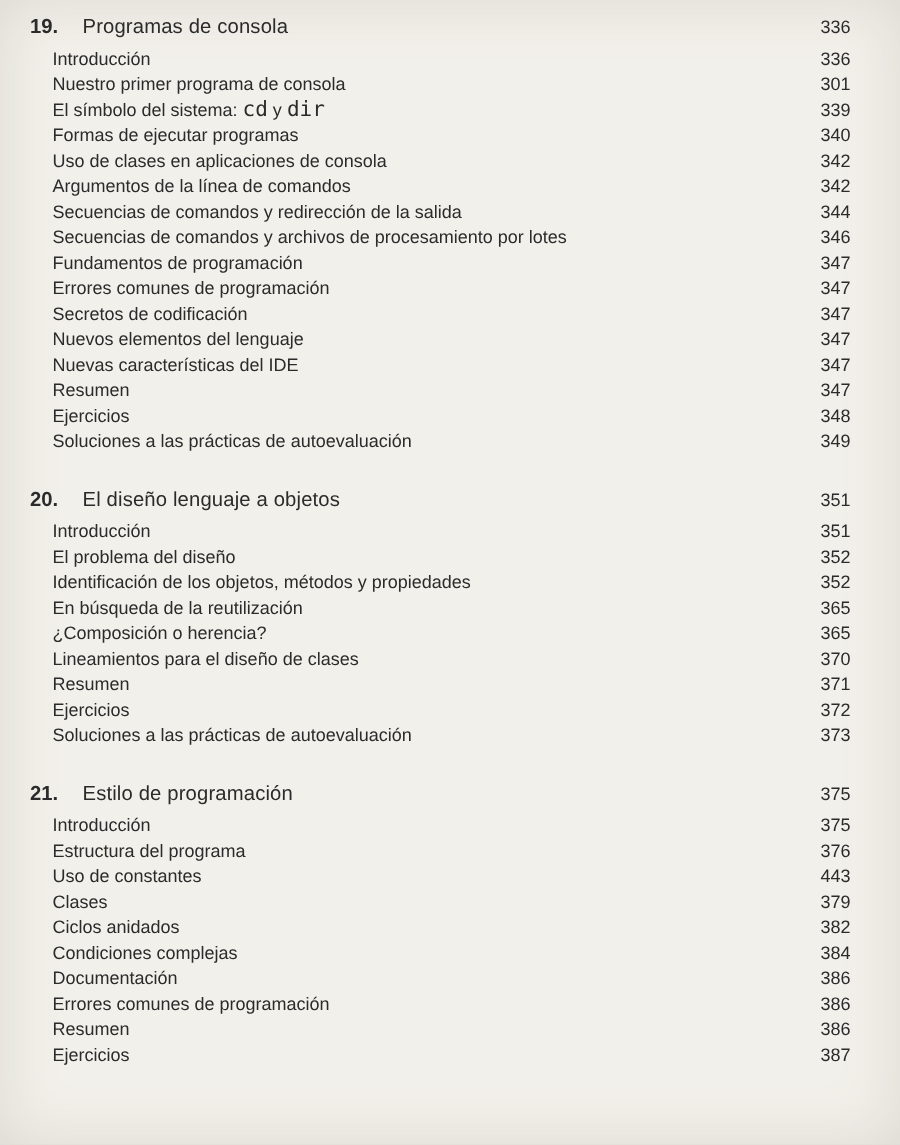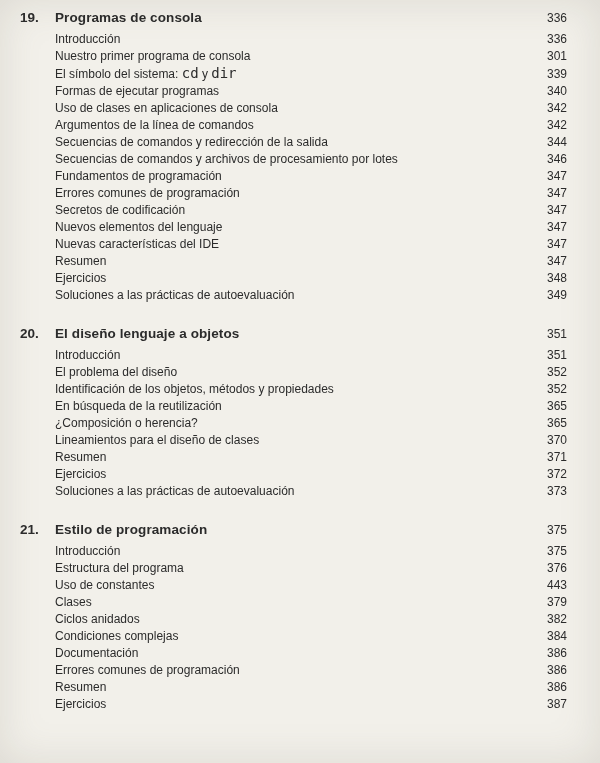--- a/index.html
+++ b/index.html
@@ -27,33 +27,33 @@
     margin-bottom: 3px;
   }
   .ch-num {
     width: 35px;
     flex: 0 0 35px;
     font-weight: bold;
     font-size: 13.5px;
   }
   .ch-title {
     flex: 1;
-    font-weight: bold;
+    font-weight: normal;
     font-size: 13.5px;
     letter-spacing: 0.1px;
   }
   .ch-page {
     font-size: 12px;
     text-align: right;
     white-space: nowrap;
   }
   .entry-row {
     display: flex;
     align-items: baseline;
-    margin-left: 35px;
+    margin-left: 15px;
     font-size: 12px;
     line-height: 17px;
   }
   .entry-label { flex: 1; padding-right: 12px; }
   .entry-page { text-align: right; white-space: nowrap; }
   .mono {
     font-family: "DejaVu Sans Mono", "Liberation Mono", monospace;
     font-size: 14px;
   }
 </style>

